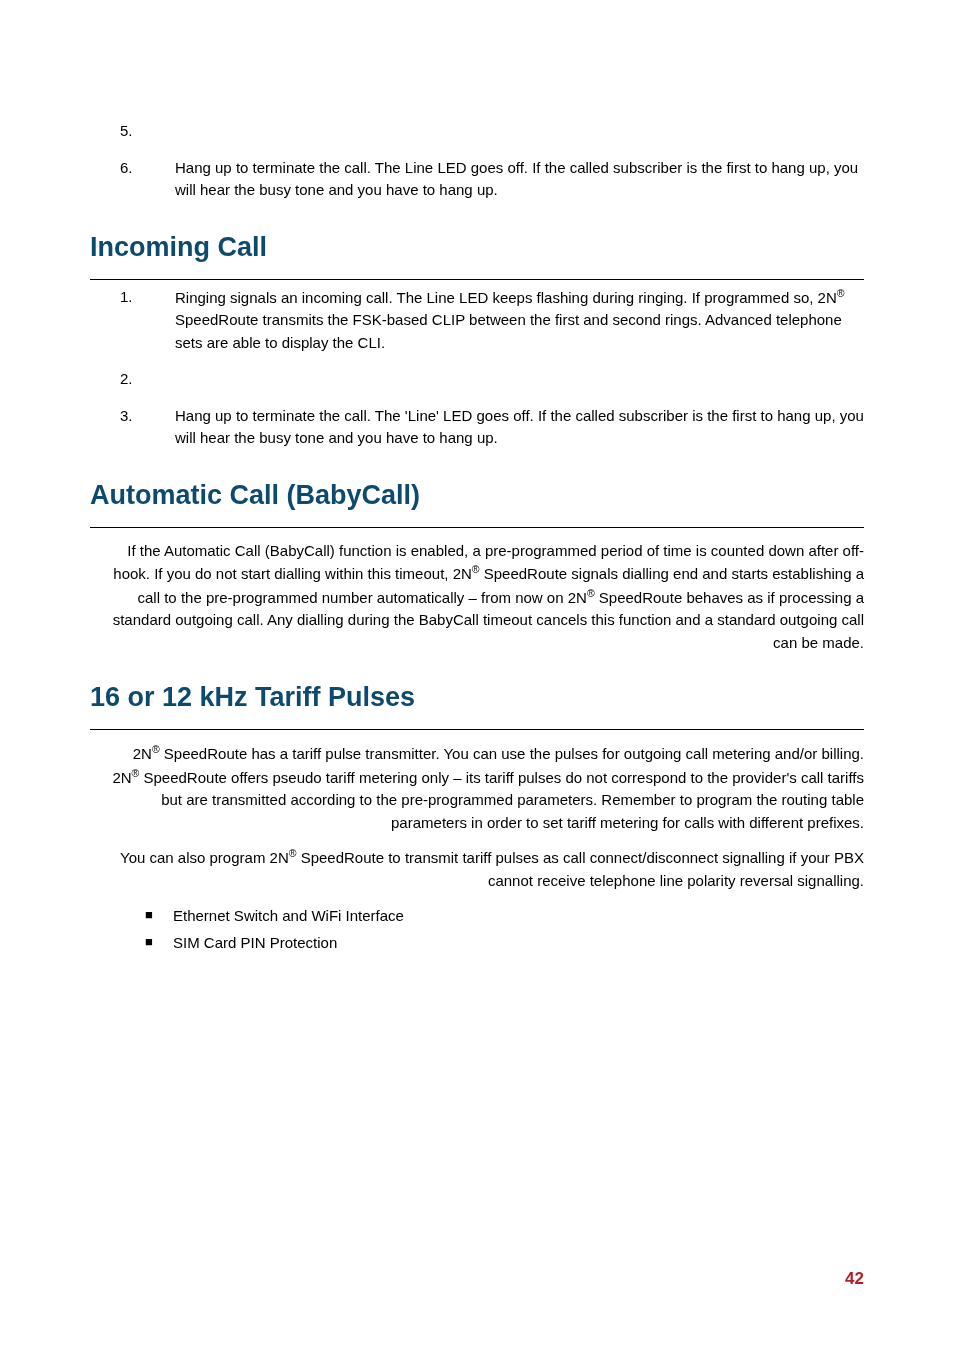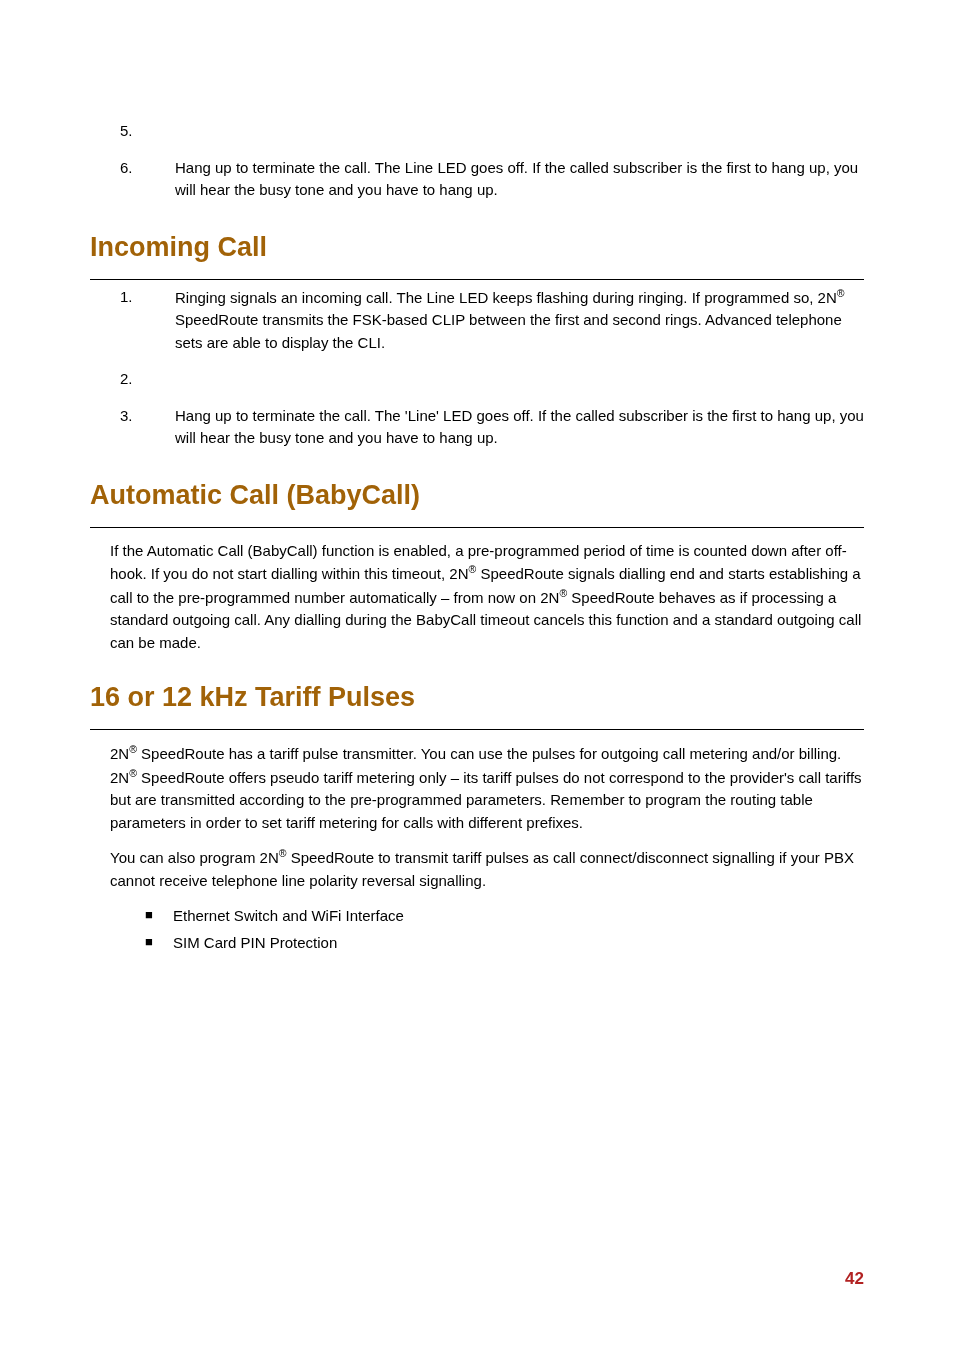--- a/index.html
+++ b/index.html
@@ -35,29 +35,30 @@
     flex-shrink: 0;
     padding-left: 30px;
   }
   ol.top-list li .txt {
     flex: 1;
   }
   h2.section {
     font-family: Arial, Helvetica, sans-serif;
     font-weight: bold;
     font-size: 27px;
-    color: #a16207;
+    color: #0c4a6e;
     margin: 28px 0 6px 0;
     padding-bottom: 16px;
     border-bottom: 1px solid #000;
   }
   p.body {
     font-size: 15px;
     line-height: 1.5;
     margin: 12px 0 10px 20px;
+    text-align: right;
   }
   ul.bullets {
     list-style: none;
     margin: 6px 0 12px 0;
     padding: 0 0 0 55px;
   }
   ul.bullets li {
     font-size: 15px;
     line-height: 1.8;
     position: relative;

